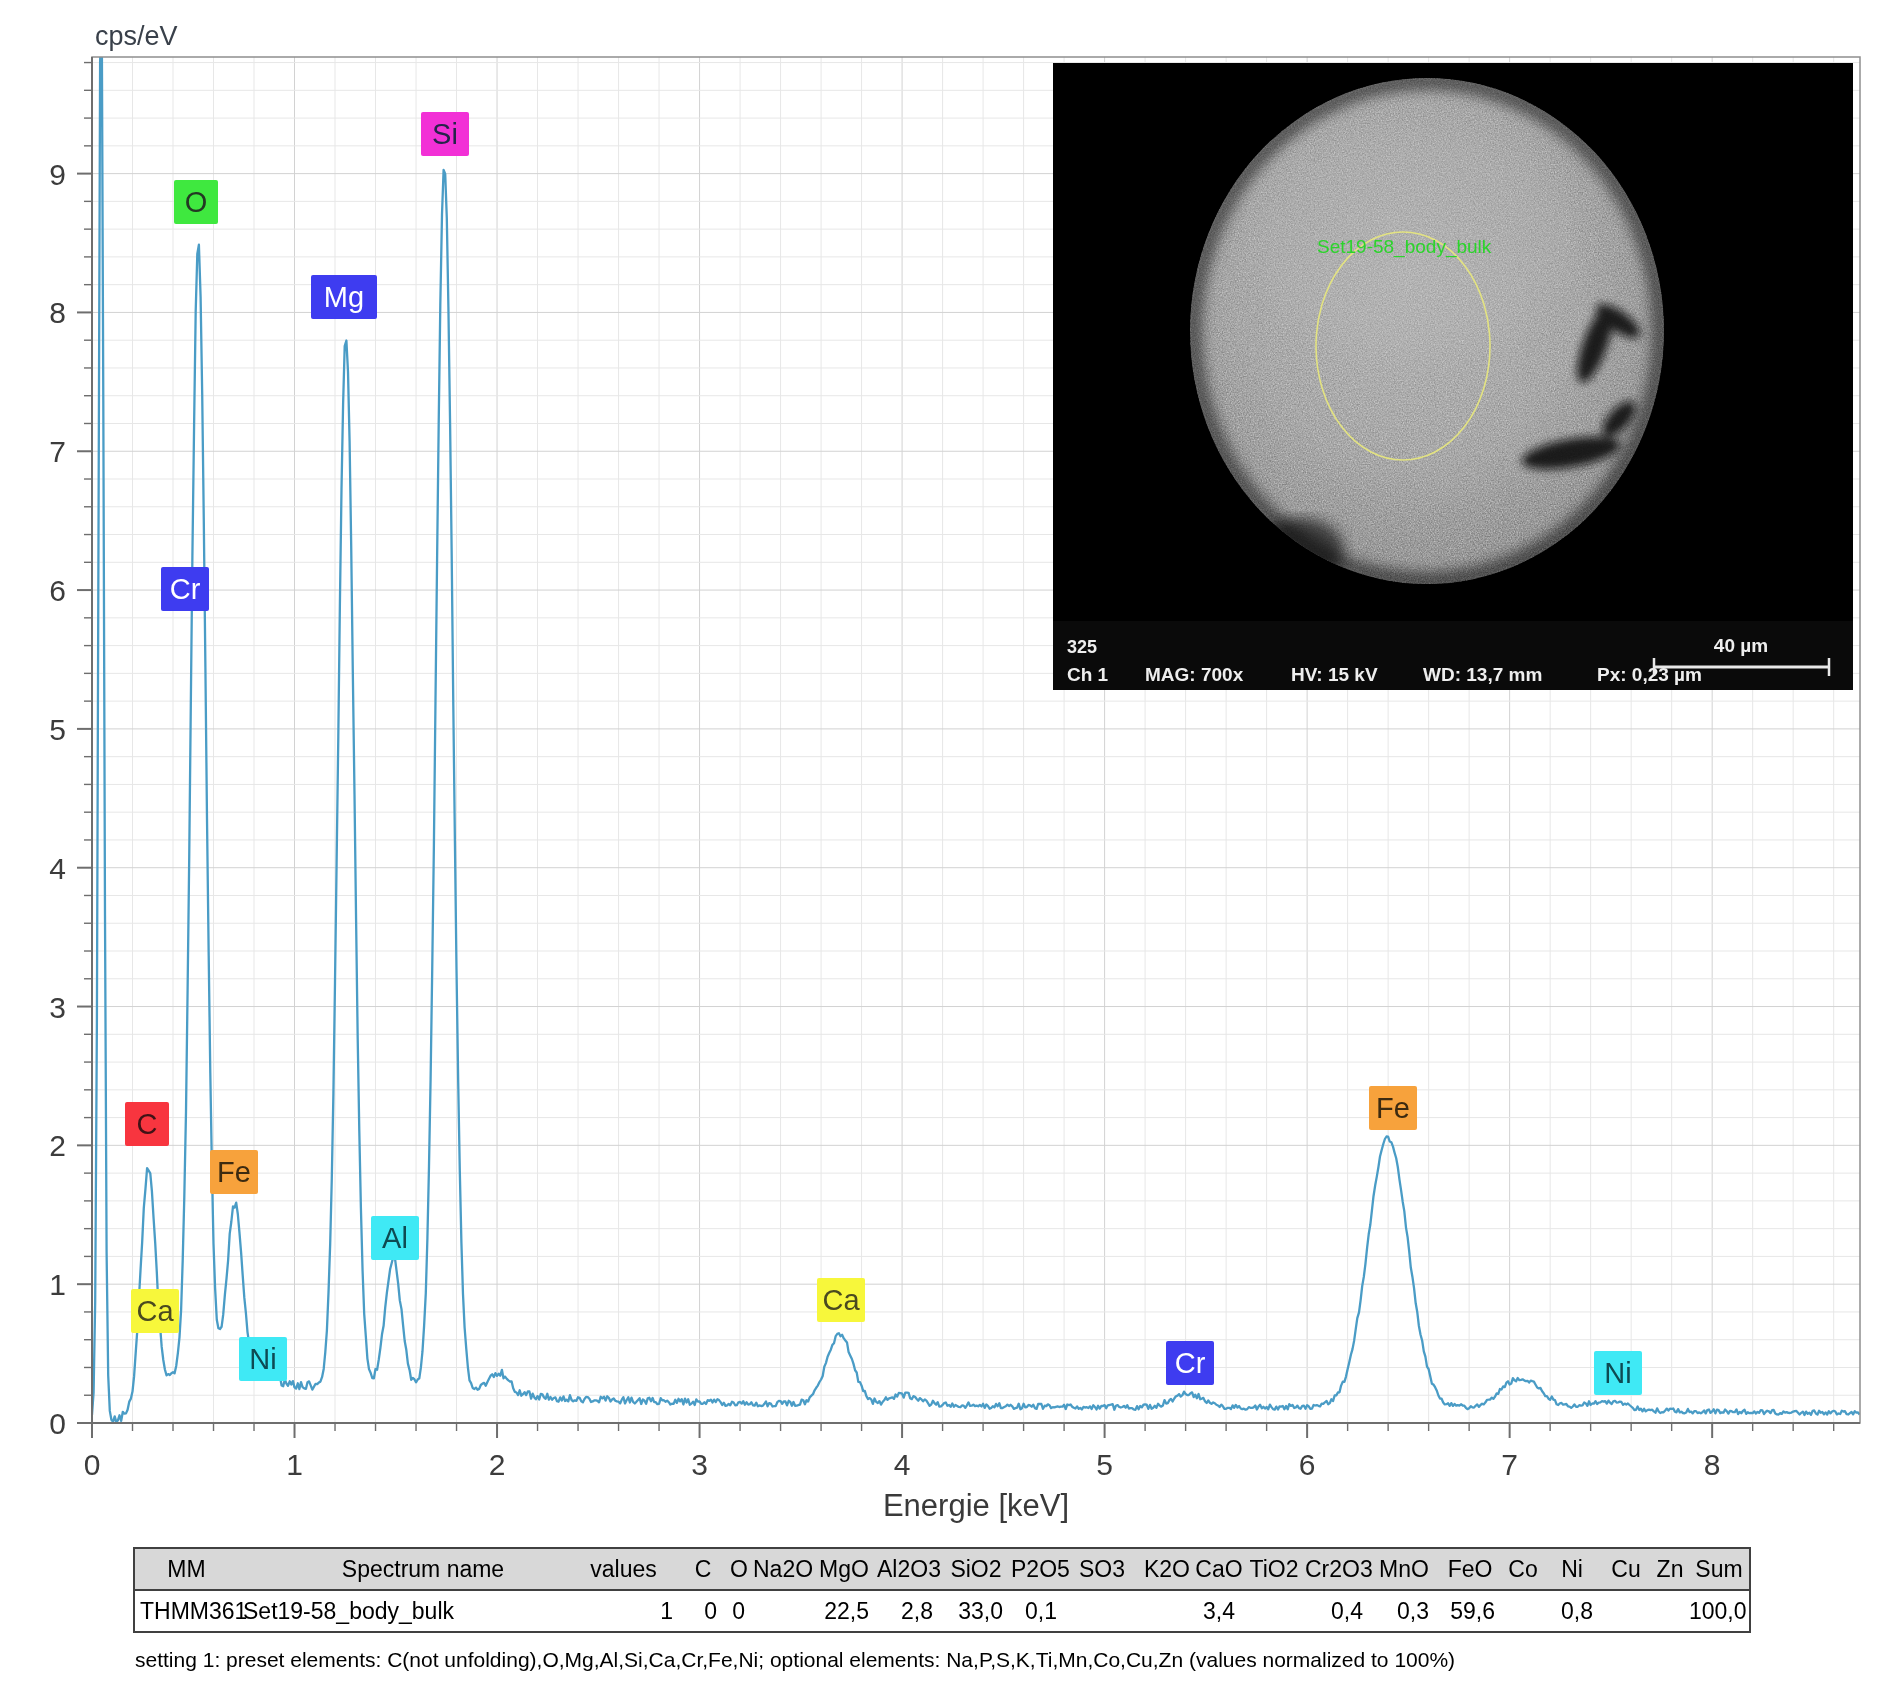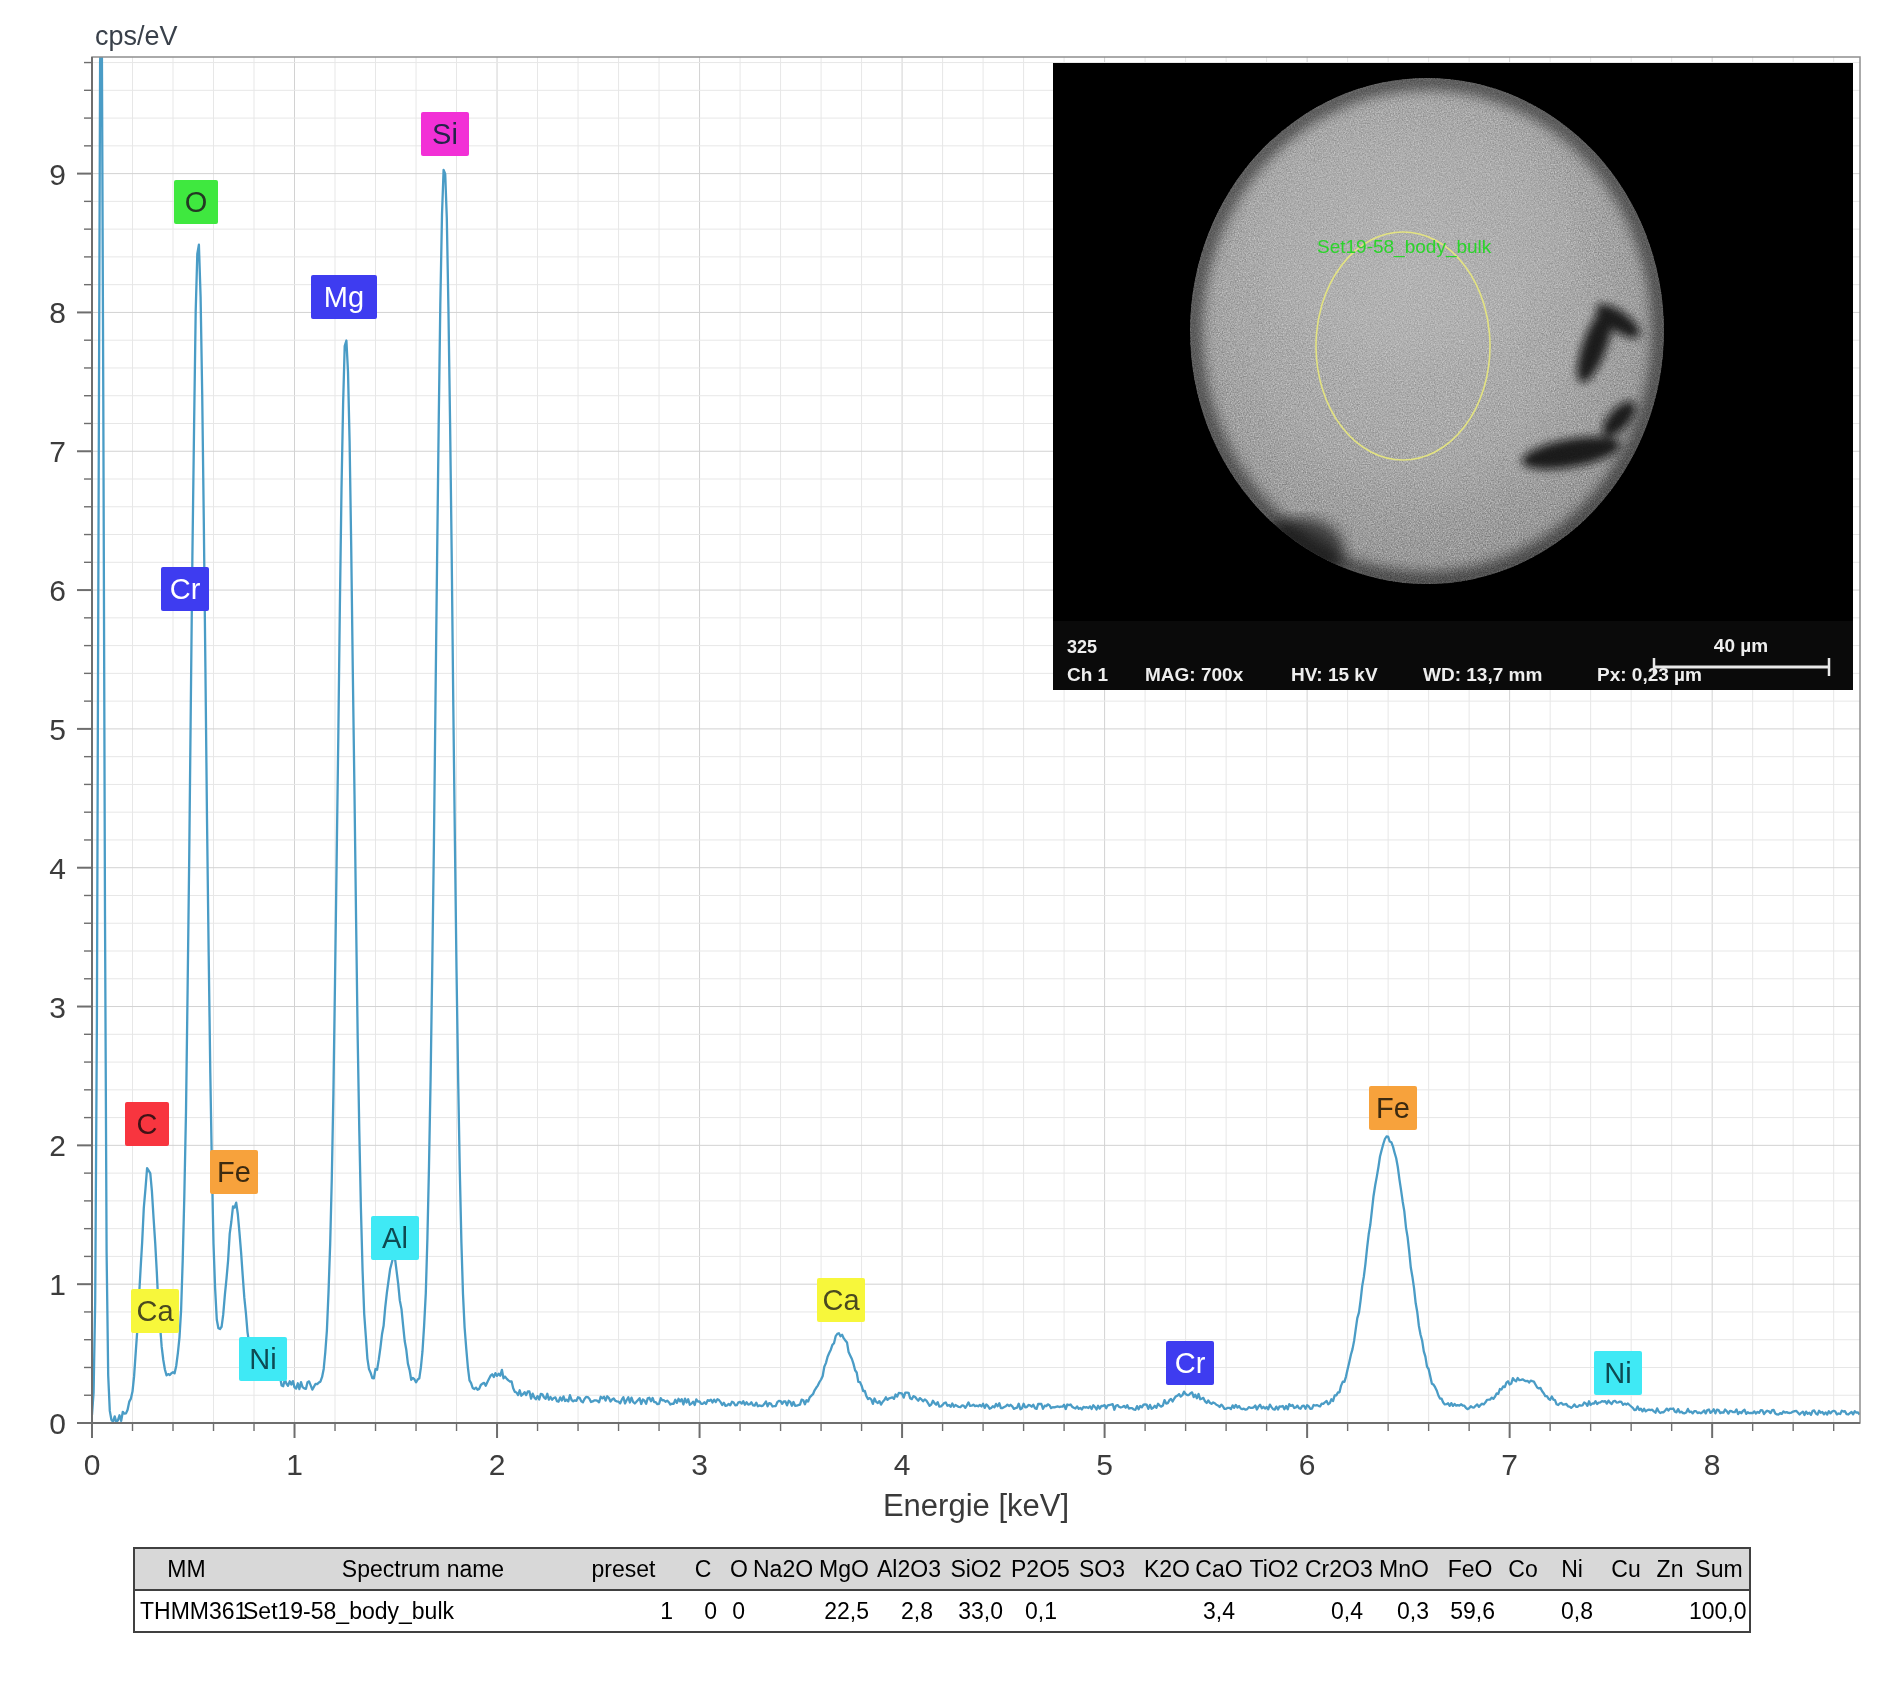--- a/index.html
+++ b/index.html
@@ -403,21 +403,21 @@
           <col style="width: 40px;">
           <col style="width: 58px;">
           <col style="width: 50px;">
           <col style="width: 38px;">
           <col style="width: 61px;">
         </colgroup>
       <thead>
           <tr id="quant-head">
             <th>MM</th>
             <th class="hleft">Spectrum name</th>
-            <th>preset</th>
+            <th>values</th>
             <th>C</th>
             <th>O</th>
             <th>Na2O</th>
             <th>MgO</th>
             <th>Al2O3</th>
             <th>SiO2</th>
             <th>P2O5</th>
             <th>SO3</th>
             <th>K2O</th>
             <th>CaO</th>
@@ -454,13 +454,14 @@
             <td class="cright"></td>
             <td class="cright">0,8</td>
             <td class="cright"></td>
             <td class="cright"></td>
             <td class="cright">100,0</td>
           </tr>
         </tbody>
     </table>
   </div>
 
+  <div id="footnote">setting 1: preset elements: C(not unfolding),O,Mg,Al,Si,Ca,Cr,Fe,Ni; optional elements: Na,P,S,K,Ti,Mn,Co,Cu,Zn (values normalized to 100%)</div>
 </div>
 
 </body></html>

